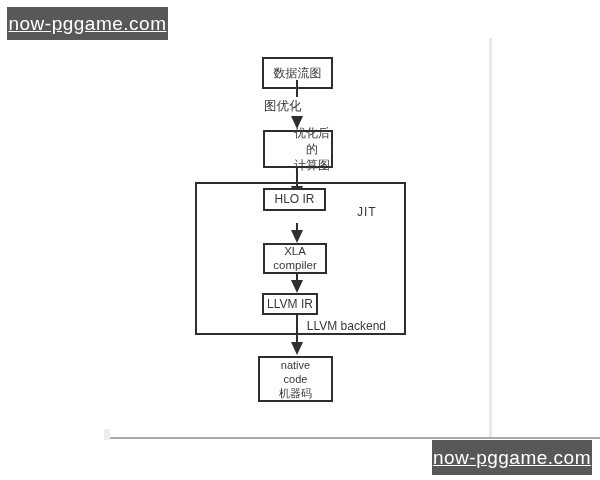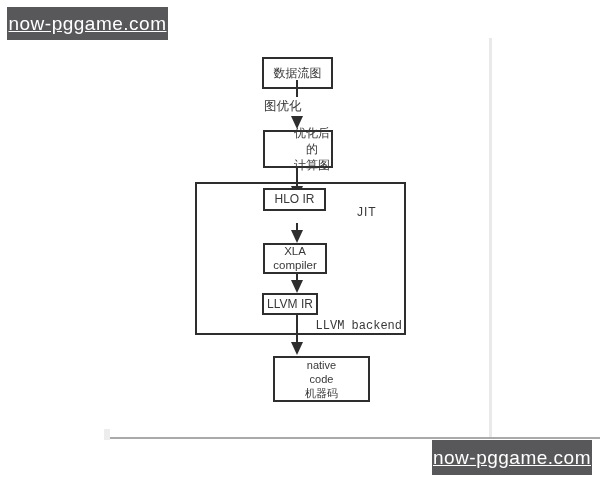--- a/index.html
+++ b/index.html
@@ -39,29 +39,29 @@
     display: flex; flex-direction: column;
     align-items: center; justify-content: center;
     text-align: center;
     font-size: 12px; line-height: 15px;
   }
   .node-a { left: 262px; top: 57px;  width: 71px; height: 32px; }
   .node-b { left: 263px; top: 130px; width: 70px; height: 38px; line-height: 16px; padding-left: 28px; }
   .node-c { left: 263px; top: 188px; width: 63px; height: 23px; }
   .node-d { left: 263px; top: 243px; width: 64px; height: 31px; font-size: 11.5px; line-height: 13.5px; }
   .node-e { left: 262px; top: 293px; width: 56px; height: 22px; }
-  .node-f { left: 258px; top: 356px; width: 97px; height: 46px; font-size: 11px; line-height: 14px; margin-left: 15px; }
+  .node-f { left: 258px; top: 356px; width: 75px; height: 46px; font-size: 11px; line-height: 14px; }
 
   .jit-box {
     position: absolute; left: 195px; top: 182px; width: 211px; height: 153px;
     box-sizing: border-box; border: 2px solid var(--stroke);
   }
   .label { position: absolute; color: var(--text); font-size: 12px; }
   .jit-label     { left: 357px; top: 189px; width: 36px; letter-spacing: 1px; margin-top: 16px; }
-  .backend-label { left: 312px; top: 319px; width: 90px; text-align: right; font-family: Liberation Mono, monospace; }
+  .backend-label { left: 296px; top: 319px; width: 90px; text-align: right; }
   .edge-label    { left: 264px; top: 98px;  width: 66px; text-align: left; font-size: 12.5px; }
 
   .aline { position: absolute; width: 2px; background: var(--stroke); }
   .l1 { left: 296px; top: 80px;  height: 17px; }
   .l2 { left: 296px; top: 168px; height: 18px; }
   .l3 { left: 296px; top: 223px; height: 9px;  }
   .l4 { left: 296px; top: 274px; height: 8px;  }
   .l5 { left: 296px; top: 315px; height: 27px; }
 
   .ahead {

